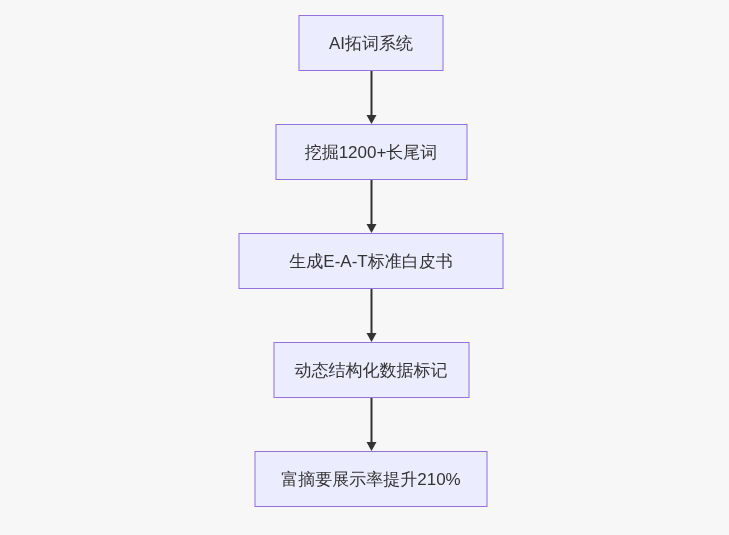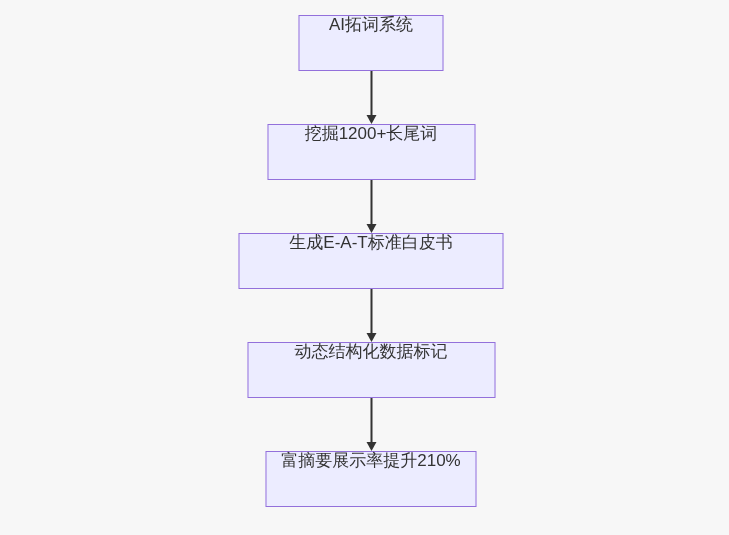--- a/index.html
+++ b/index.html
@@ -24,33 +24,33 @@
     transform:translateX(-50%);
     display:flex;
     flex-direction:column;
     align-items:center;
   }
   .node{
     height:56px;
     background:var(--node-fill);
     border:1px solid var(--node-border);
     display:flex;
-    align-items:flex-start;
+    align-items:center;
     justify-content:center;
     color:var(--text);
     font-size:17px;
     line-height:1;
     white-space:nowrap;
     text-align:center;
   }
   .n1{width:145px;}
-  .n2{width:208px;}
+  .n2{width:192px;}
   .n3{width:265px;}
-  .n4{width:248px;}
-  .n5{width:211px;}
+  .n4{width:196px;}
+  .n5{width:233px;}
   .connector{
     height:53px;
     display:flex;
     flex-direction:column;
     align-items:center;
   }
   .connector .line{
     width:2px;
     height:44px;
     background:var(--arrow);

